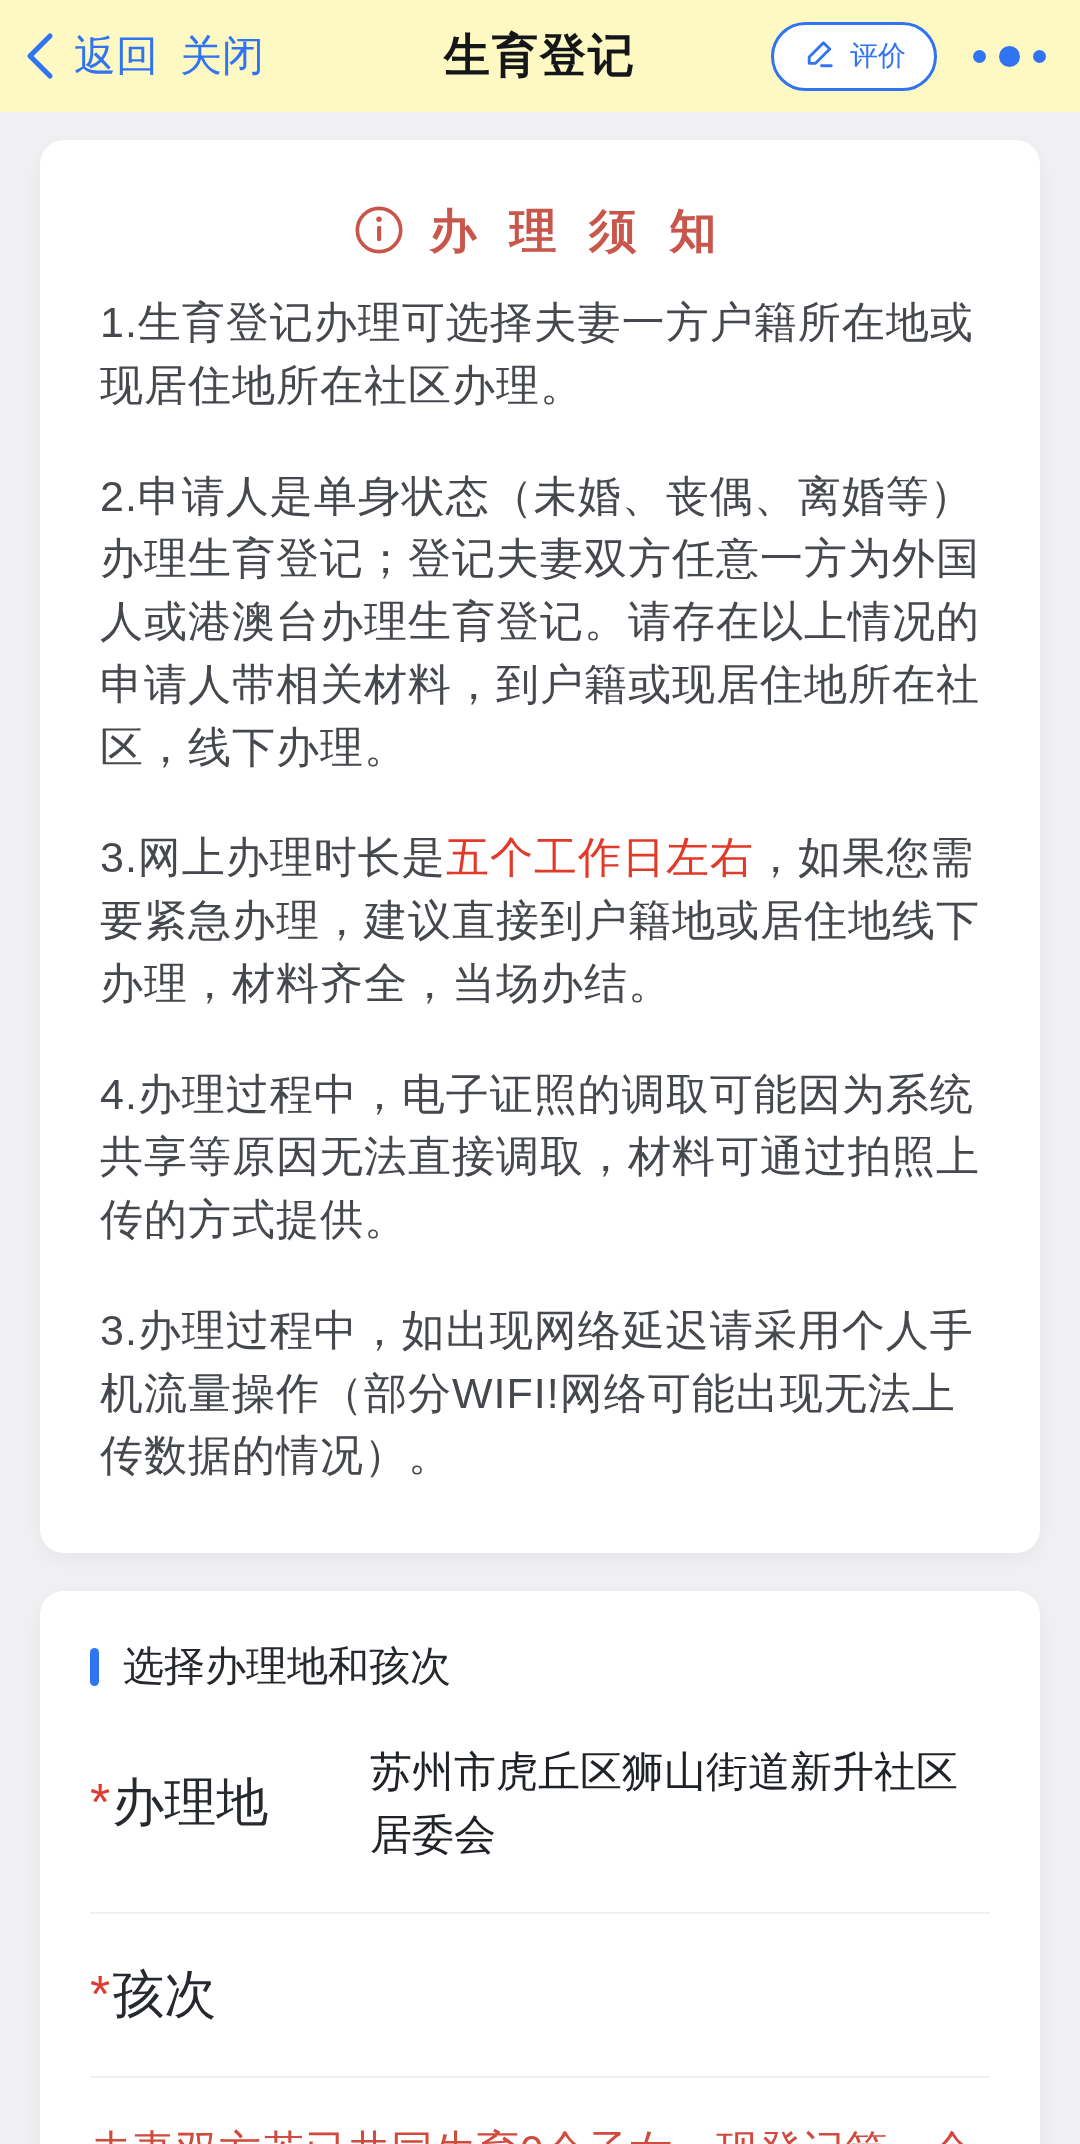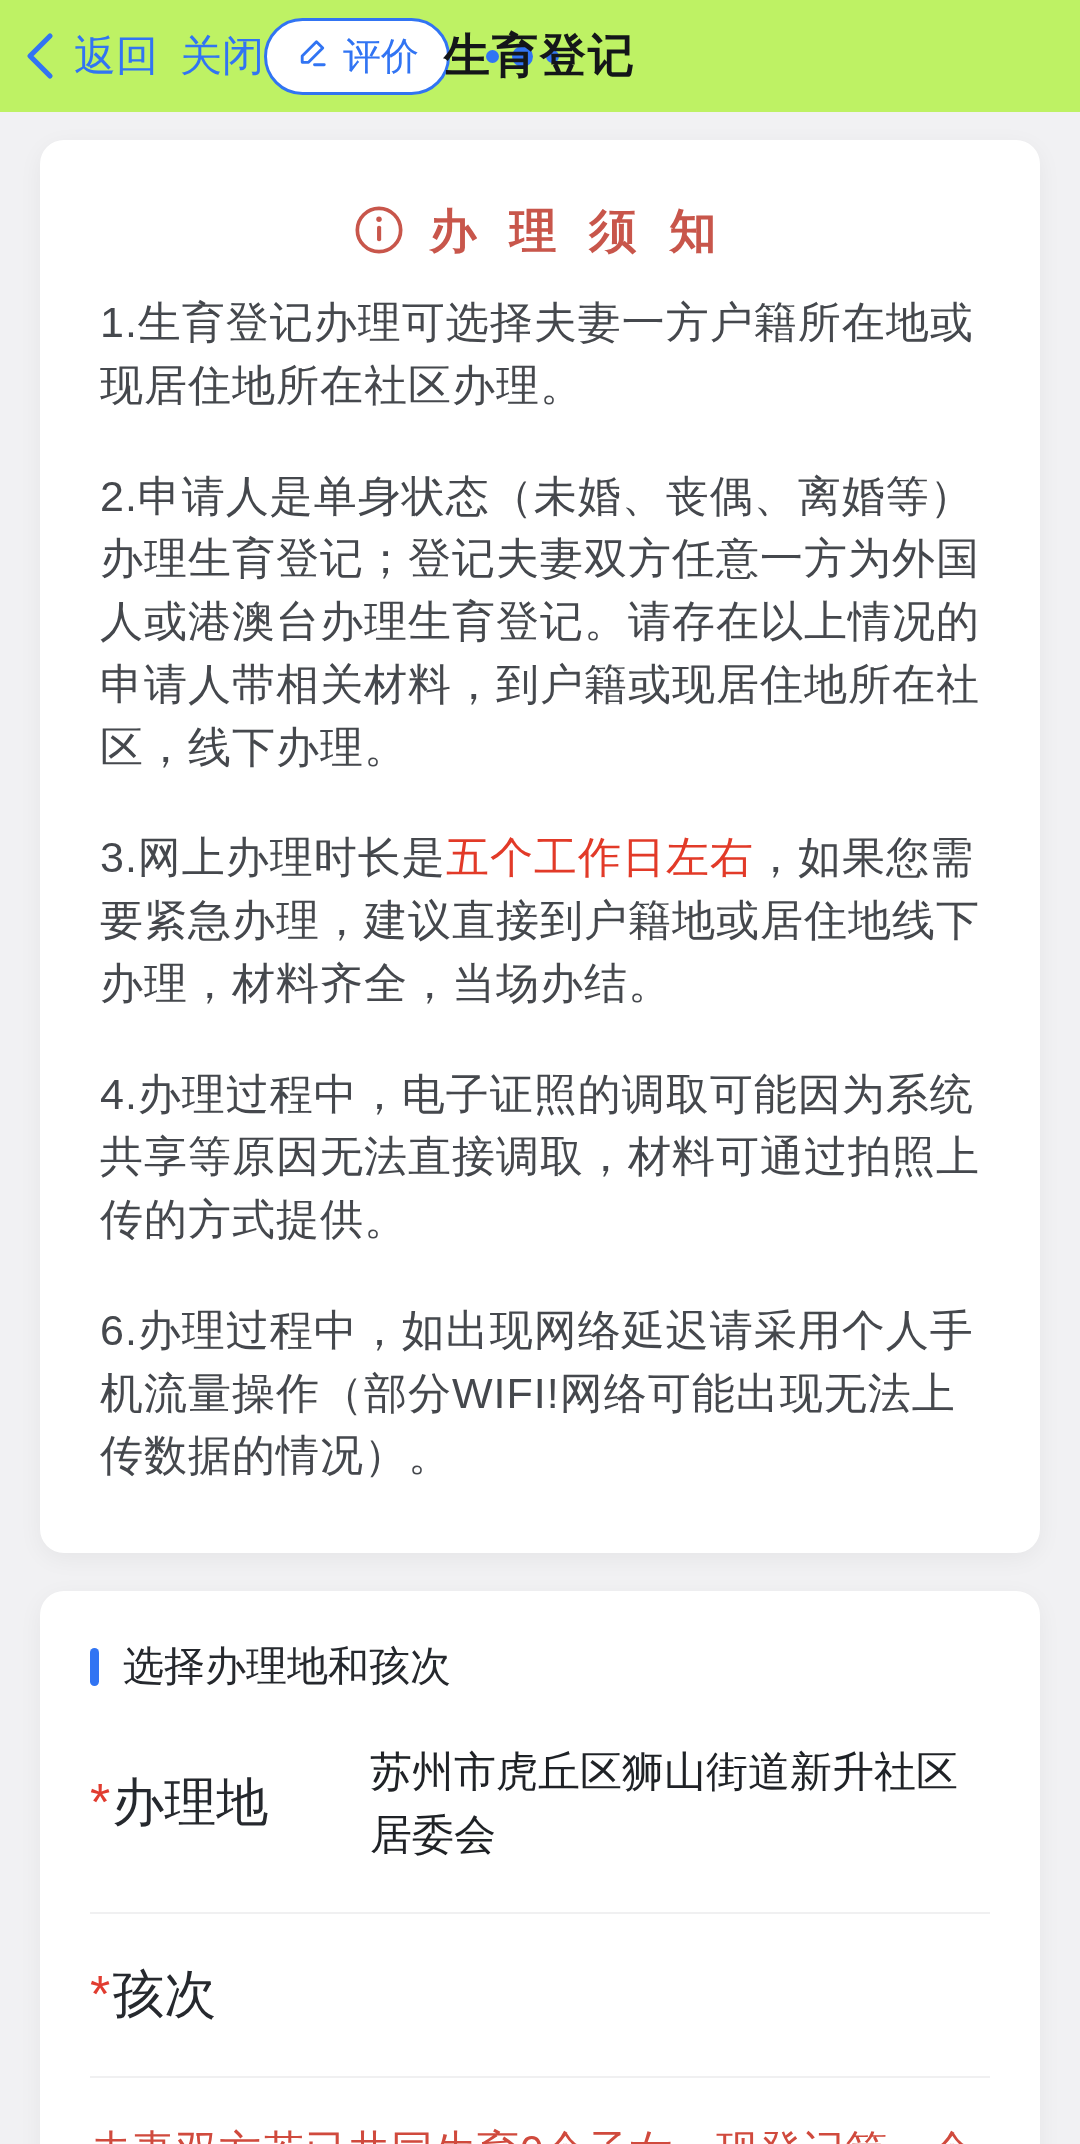--- a/index.html
+++ b/index.html
@@ -15,23 +15,24 @@
   html,body{width:1080px;height:2144px;margin:0;overflow:hidden;}
   body{
     font-family:"Liberation Sans","DejaVu Sans",sans-serif;
     background:#f1f1f3;
     color:#26292e;
   }
   
   .navbar{
     position:relative;
     height:112px;
-    background:#bef264;
-    display:flex;
-    align-items:center;
+    background:#fef9c3;
+    display:flex;
+    align-items:center;
+    justify-content:space-between;
     padding:0 34px 0 20px;
   }
   .nav-left{
     display:flex;
     align-items:center;
     gap:14px;
     color:var(--accent-blue);
     font-size:42px;
     line-height:1;
     cursor:pointer;
@@ -49,21 +50,21 @@
     letter-spacing:2px;
     white-space:nowrap;
   }
   .nav-right{display:flex;align-items:center;gap:36px;}
   .eval-pill{
     display:flex;align-items:center;gap:12px;
     border:3px solid var(--accent-blue);
     border-radius:44px;
     padding:10px 28px;
     color:var(--accent-blue);
-    font-size:38px;
+    font-size:28px;
     background:#fff;
     cursor:pointer;
   }
   .more-dots{display:flex;align-items:center;gap:13px;cursor:pointer;}
   .dot{background:var(--accent-blue);border-radius:50%;}
   .dot.s{width:13px;height:13px;}
   .dot.l{width:21px;height:21px;}
 
   
   .main{padding:0 40px;}
@@ -195,21 +196,21 @@
           <circle cx="12" cy="7" r="1.25" fill="#c8564b"></circle>
         </svg>
       </span>
       <span class="notice-title">办 理 须 知</span>
     </div>
 
     <p class="notice-para">1.生育登记办理可选择夫妻一方户籍所在地或现居住地所在社区办理。</p>
     <p class="notice-para">2.申请人是单身状态（未婚、丧偶、离婚等）办理生育登记；登记夫妻双方任意一方为外国人或港澳台办理生育登记。请存在以上情况的申请人带相关材料，到户籍或现居住地所在社区，线下办理。</p>
     <p class="notice-para"><span>3.网上办理时长是</span><span class="hl">五个工作日左右</span><span>，如果您需要紧急办理，建议直接到户籍地或居住地线下办理，材料齐全，当场办结。</span></p>
     <p class="notice-para">4.办理过程中，电子证照的调取可能因为系统共享等原因无法直接调取，材料可通过拍照上传的方式提供。</p>
-    <p class="notice-para">6.办理过程中，如出现网络延迟请采用个人手机流量操作（部分WIFI!网络可能出现无法上传数据的情况）。</p>
+    <p class="notice-para">3.办理过程中，如出现网络延迟请采用个人手机流量操作（部分WIFI!网络可能出现无法上传数据的情况）。</p>
   </div>
 
   <div class="card form-card">
     <div class="section-head">
       <span class="section-bar"></span>
       <span class="section-title">选择办理地和孩次</span>
     </div>
 
     <div class="field-row">
       <span class="field-label"><span class="req">*</span><span>办理地</span></span>

